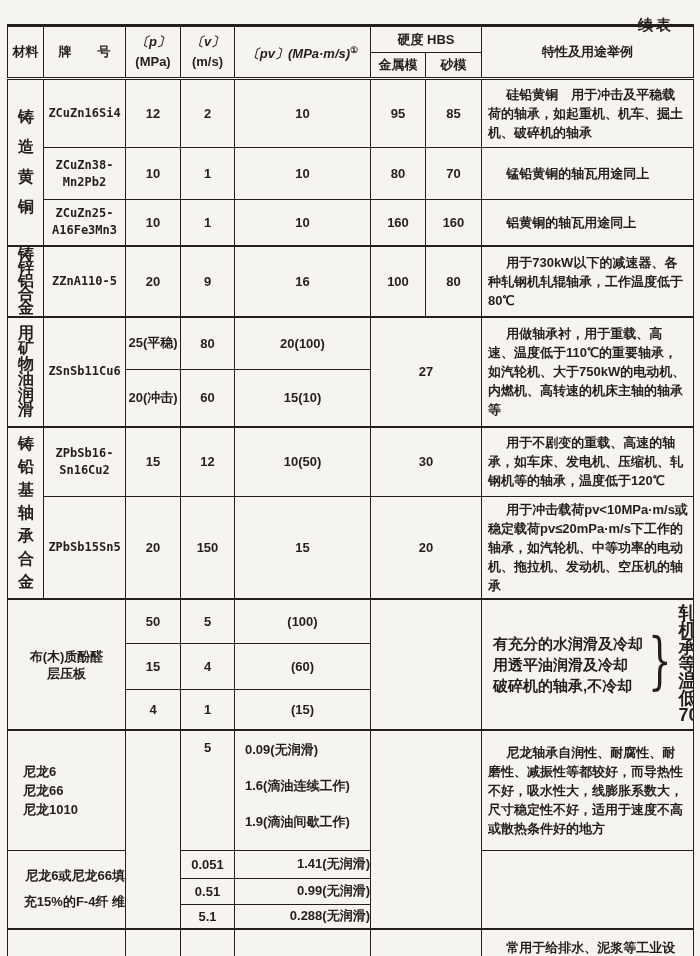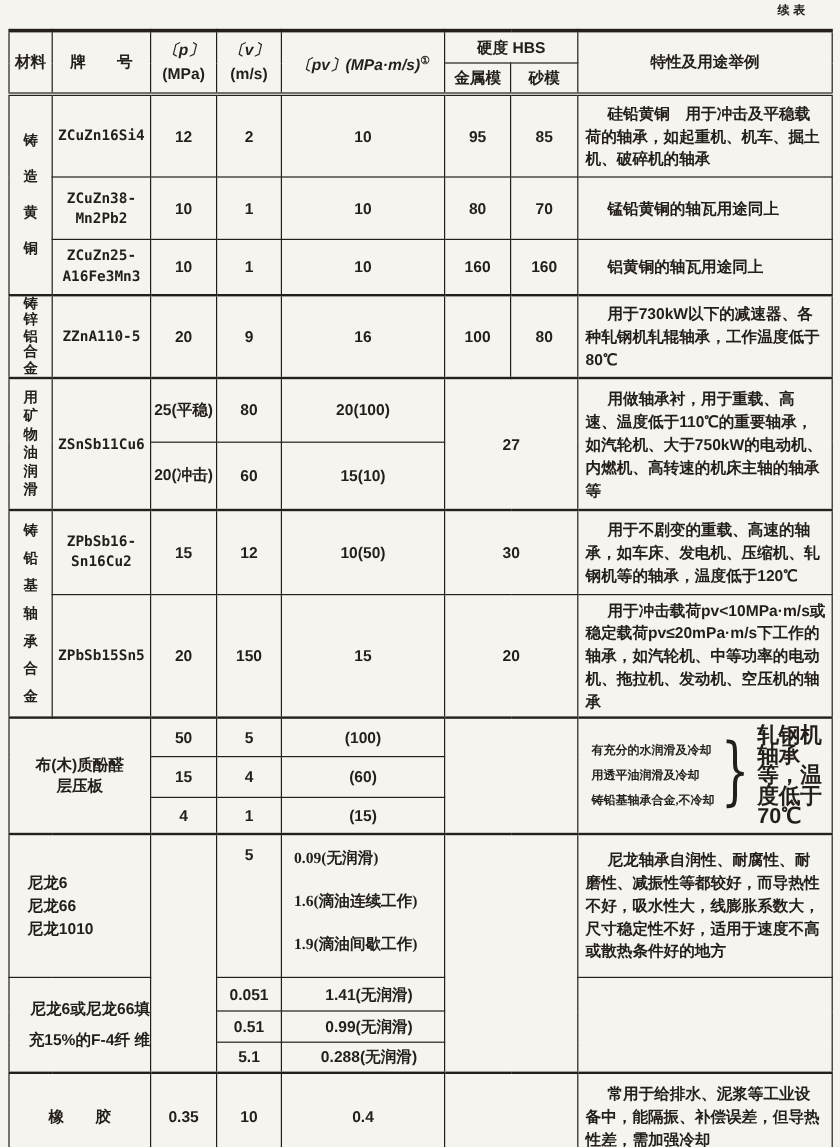--- a/index.html
+++ b/index.html
@@ -10,22 +10,22 @@
   body{
     width:700px;height:956px;
     background:var(--paper);
     font-family:"Liberation Sans",sans-serif;
     color:var(--ink);
     position:relative;
     overflow:hidden;
   }
   .page{position:absolute;inset:0;}
   .cont{
-    position:absolute;top:2px;right:26px;
-    font-size:10px;font-weight:bold;letter-spacing:3px;
+    position:absolute;top:16px;right:26px;
+    font-size:15px;font-weight:bold;letter-spacing:3px;
   }
   table{
     position:absolute;left:7px;top:24px;
     width:686px;
     border-collapse:collapse;table-layout:fixed;
     border-left:1px solid var(--ink);
     border-right:1px solid var(--ink);
     border-top:3px solid var(--ink);
     border-bottom:3px solid var(--ink);
     font-weight:bold;
@@ -47,41 +47,41 @@
     font-family:"DejaVu Sans Mono",monospace;
     font-size:12px;line-height:17px;
     text-align:center;padding:1px 2px;
     font-weight:bold;
     margin-left:16px;
   }
   .mat{text-align:center;}
   .vert{
     display:inline-block;width:15px;
     word-break:break-all;
-    font-size:12px;text-align:center;
+    font-size:16px;text-align:center;
   }
   .vl1{line-height:30px;}
   .vl2{line-height:13.5px;}
   .vl3{line-height:15.5px;}
   .vl4{line-height:23px;}
   .desc{
     text-align:left;
     padding:3px 5px 3px 6px;
     line-height:19px;font-size:13px;
   }
   .ind{text-indent:1.4em;}
   .lblc{text-align:center;line-height:17px;}
   .lbll{text-align:left;padding-left:15px;line-height:19px;}
   .lbl2{text-align:right;padding-left:12px;line-height:26px;}
-  .pvl{text-align:center;padding-left:10px;white-space:nowrap;}
+  .pvl{text-align:right;padding-left:10px;white-space:nowrap;}
   .vtop{vertical-align:top;padding-top:9px;}
   .pvlist{vertical-align:top;padding:9px 0 0 10px;text-align:left;}
-  .pvlist div{line-height:19px;margin-bottom:17px;white-space:nowrap;font-family:Liberation Serif, serif;}
+  .pvlist div{line-height:19px;margin-bottom:17px;white-space:nowrap;}
   .lube{display:flex;align-items:center;padding:2px 1px 2px 5px;}
-  .lube-list div{line-height:21px;white-space:nowrap;font-size:10px;font-family:Liberation Serif, serif;}
+  .lube-list div{line-height:21px;white-space:nowrap;font-size:15px;}
   .lube-brace{
     font-size:62px;font-weight:normal;line-height:1;
     transform:scaleX(0.6);margin:0 -3px 8px -3px;
     font-family:"DejaVu Serif",serif;
   }
   .lube-note{width:58px;line-height:17px;font-size:18px;margin-left:2px;}
 </style>
 </head>
 <body>
 
@@ -218,21 +218,21 @@
       </td>
       <td class="c">50</td>
       <td class="c">5</td>
       <td class="c">(100)</td>
       <td colspan="2" rowspan="3"></td>
       <td class="desc" rowspan="3">
         <div class="lube">
           <div class="lube-list">
             <div>有充分的水润滑及冷却</div>
             <div>用透平油润滑及冷却</div>
-            <div>铸铅基轴承合金,不冷却</div>
+            <div>破碎机的轴承,不冷却</div>
           </div>
           <div class="lube-brace">}</div>
           <div class="lube-note">轧钢机轴承等，温度低于70℃</div>
         </div>
       </td>
     </tr>
     <tr style="height:30px">
       <td class="c">15</td>
       <td class="c">4</td>
       <td class="c">(60)</td>

